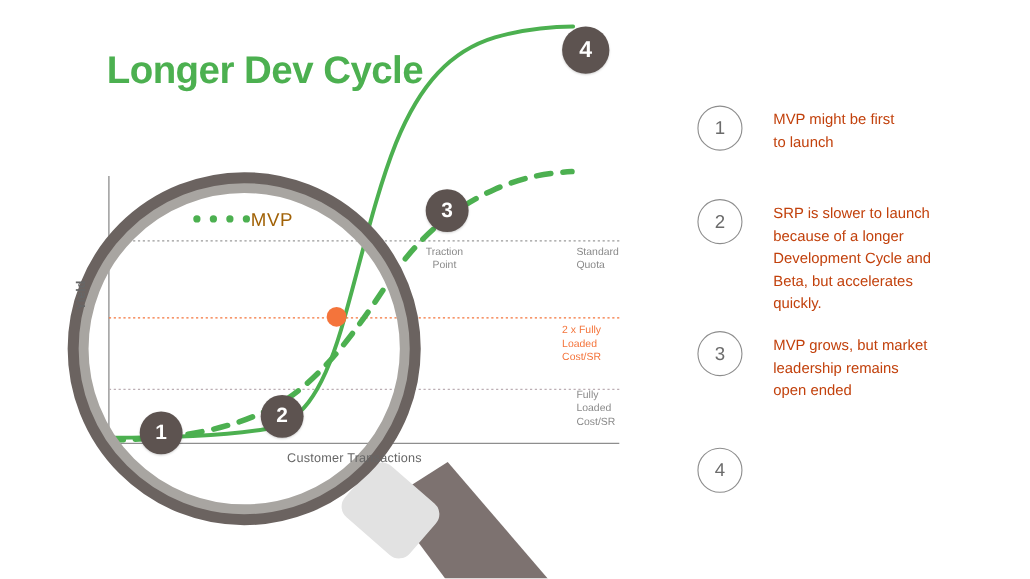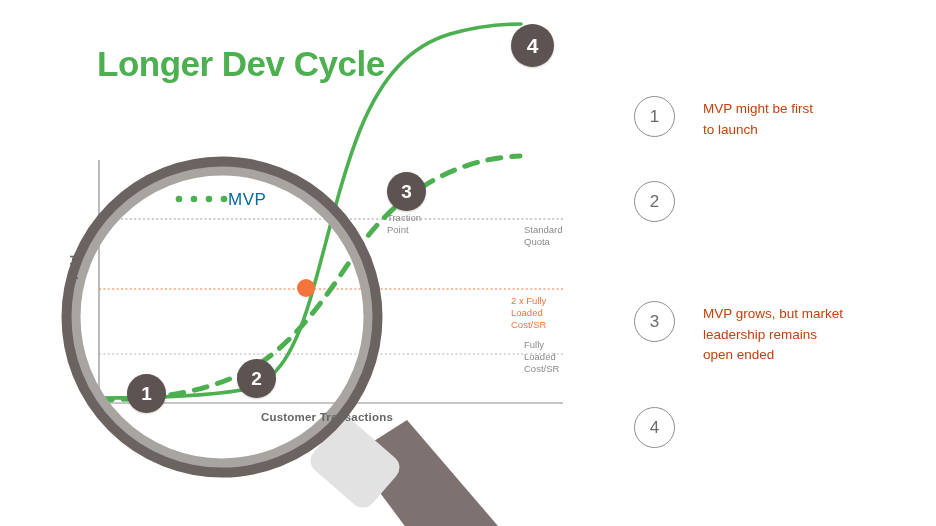--- a/index.html
+++ b/index.html
@@ -27,29 +27,29 @@
   
   .chart-label{
     position:absolute;
     font-size:9.5px;line-height:12px;
     color:#8a8a8a;
     white-space:pre-line;
   }
   .chart-label.orange{color:#f4743b;}
   #lbl-mvp{
     position:absolute;left:228px;top:190px;
-    font-size:17px;color:#0369a1;letter-spacing:0.5px;
-  }
-  #lbl-traction{left:387px;top:212px;}
+    font-size:17px;color:#a16207;letter-spacing:0.5px;
+  }
+  #lbl-traction{left:387px;top:224px;text-align:center;}
   #lbl-standard{left:524px;top:224px;}
   #lbl-two-fully{left:511px;top:295px;}
-  #lbl-fully{left:524px;top:339px;}
+  #lbl-fully{left:524px;top:354px;}
   #lbl-xaxis{
     position:absolute;left:261px;top:411px;
-    font-size:11.5px;font-weight:bold;color:#666;letter-spacing:0.2px;
+    font-size:11.5px;font-weight:normal;color:#666;letter-spacing:0.2px;
   }
   #lbl-yaxis{
     position:absolute;left:68px;top:282px;
     font-size:11.5px;font-weight:bold;color:#666;
     transform:rotate(-90deg);transform-origin:left top;
     white-space:nowrap;
   }
 
   
   .chart-marker{
@@ -168,20 +168,25 @@
   <div id="legend">
 
     <div class="legend-item" id="li1">
       <div class="legend-circle">1</div>
       <div class="legend-text">MVP might be first
 to launch</div>
     </div>
 
     <div class="legend-item" id="li2">
       <div class="legend-circle">2</div>
+      <div class="legend-text">SRP is slower to launch
+because of a longer
+Development Cycle and
+Beta, but accelerates
+quickly.</div>
     </div>
 
     <div class="legend-item" id="li3">
       <div class="legend-circle">3</div>
       <div class="legend-text">MVP grows, but market
 leadership remains
 open ended</div>
     </div>
 
     <div class="legend-item" id="li4">

